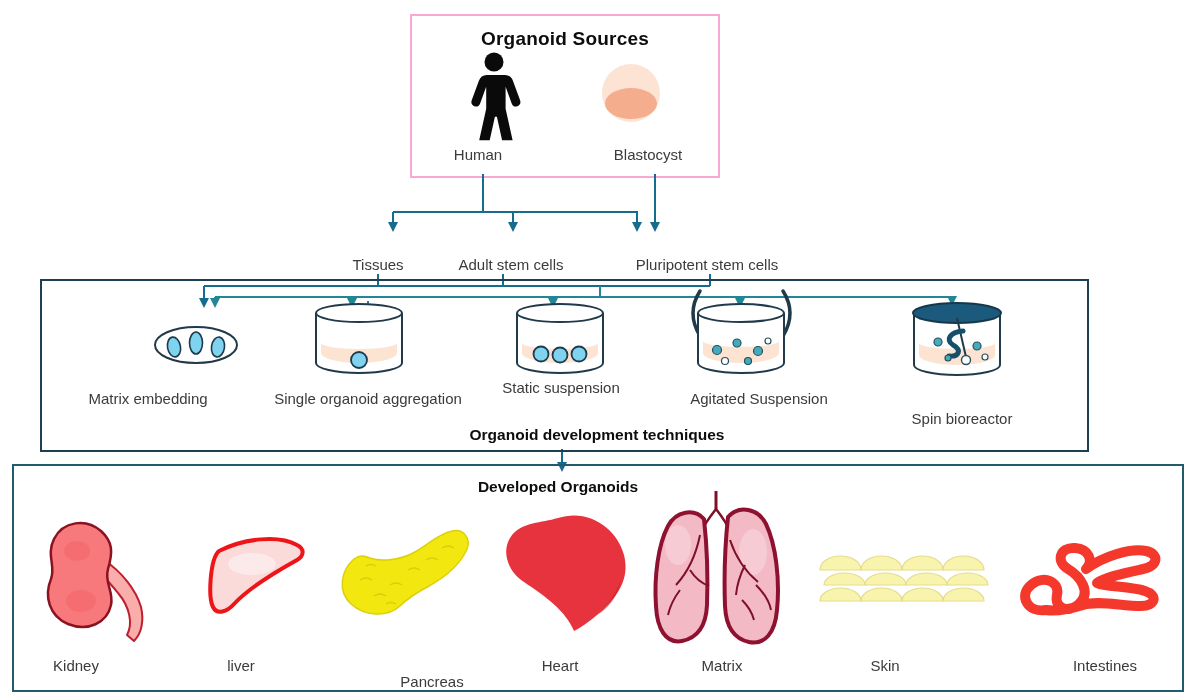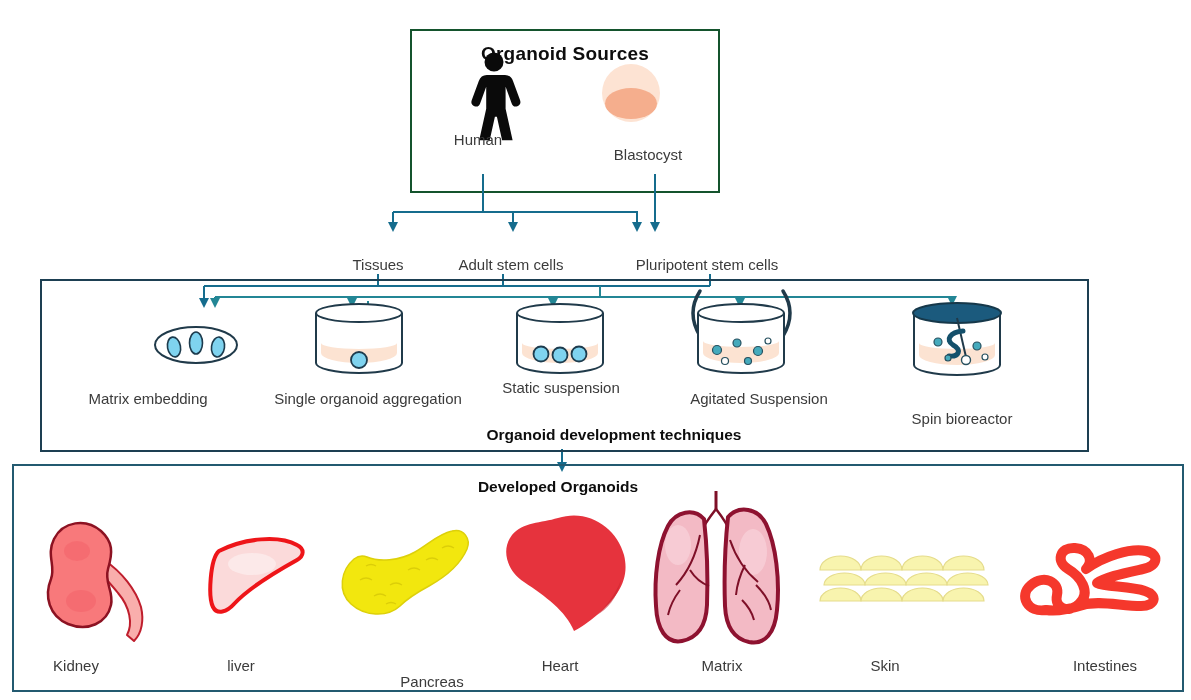--- a/index.html
+++ b/index.html
@@ -1,21 +1,21 @@
 <!DOCTYPE html>
 <html><head>
 <meta charset="utf-8">
 <style>
   html,body{margin:0;padding:0;background:#fff;}
   #canvas{
     position:relative;width:1191px;height:700px;background:#ffffff;overflow:hidden;
     font-family:"Liberation Sans","DejaVu Sans",sans-serif;
   }
   .box{position:absolute;background:transparent;}
-  .src-box{left:410px;top:29px;width:306px;height:160px;border:2px solid #14532d;}
+  .src-box{left:410px;top:14px;width:306px;height:160px;border:2px solid #f9a8d4;}
   .tech-box{left:40px;top:279px;width:1045px;height:169px;border:2px solid #1d3f52;}
   .dev-box{left:12px;top:464px;width:1168px;height:224px;border:2px solid #235a70;}
   .lbl{
     position:absolute;transform:translateX(-50%);white-space:nowrap;
     font-size:15px;color:#3b3b3b;
   }
   .lbl-bold{
     position:absolute;transform:translateX(-50%);white-space:nowrap;
     font-size:15.5px;font-weight:700;color:#0d0d0d;
   }
@@ -47,21 +47,21 @@
     <g fill="#0a0a0a">
       <circle cx="494" cy="62" r="9.5"></circle>
       <path d="M483,75 h22 q6,0 8,6 l7,19 q1.6,4.6 -2.6,6.2 q-4.2,1.6 -5.8,-3 l-6,-16.5 v22 l7,31.5 h-10.5 l-5.2,-23.5 h-2 l-5.2,23.5 h-10.5 l7,-31.5 v-22 l-6,16.5 q-1.6,4.6 -5.8,3 q-4.2,-1.6 -2.6,-6.2 l7,-19 q2,-6 8,-6 z"></path>
     </g>
   </svg>
 
   <div class="blastocyst">
     <div class="inner"></div>
   </div>
 
-  <div class="lbl" style="left:478px;top:131px;">Human</div>
+  <div class="lbl" style="left:478px;top:146px;">Human</div>
   <div class="lbl" style="left:648px;top:146px;">Blastocyst</div>
 
   <svg class="noevt" width="1191" height="700" viewBox="0 0 1191 700">
     <defs>
       <marker id="ah1" viewBox="0 0 10 10" refX="8" refY="5" markerWidth="10" markerHeight="10" orient="auto-start-reverse" markerUnits="userSpaceOnUse">
         <path d="M0,0 L10,5 L0,10 z" fill="#156c8d"></path>
       </marker>
       <marker id="ah2" viewBox="0 0 10 10" refX="8" refY="5" markerWidth="10" markerHeight="10" orient="auto-start-reverse" markerUnits="userSpaceOnUse">
         <path d="M0,0 L10,5 L0,10 z" fill="#238695"></path>
       </marker>
@@ -153,21 +153,21 @@
       <circle cx="985" cy="357" r="3" fill="#ffffff" stroke="#27505f" stroke-width="1.2"></circle>
       <circle cx="948" cy="358" r="3" fill="#45aabc" stroke="#27505f" stroke-width="1.2"></circle>
     </g>
   </svg>
 
   <div class="lbl" style="left:148px;top:390px;">Matrix embedding</div>
   <div class="lbl" style="left:368px;top:390px;">Single organoid aggregation</div>
   <div class="lbl" style="left:561px;top:379px;">Static suspension</div>
   <div class="lbl" style="left:759px;top:390px;">Agitated Suspension</div>
   <div class="lbl" style="left:962px;top:390px;margin-top:20px;">Spin bioreactor</div>
-  <div class="lbl-bold" style="left:597px;top:426px;margin-left:17px;">Organoid development techniques</div>
+  <div class="lbl-bold" style="left:597px;top:426px;">Organoid development techniques</div>
 
   <div class="box dev-box"></div>
   <div class="lbl-bold" style="left:558px;top:478px;">Developed Organoids</div>
 
   <svg class="noevt" width="1191" height="700" viewBox="0 0 1191 700">
 
     <g>
       <path d="M104,560 C122,572 136,590 141,607 C144,620 142,633 134,641 L127,635 C133,624 130,607 118,593 C111,584 103,576 98,570 Z" fill="#f9aeac" stroke="#bf1e2d" stroke-width="2" stroke-linejoin="round"></path>
       <path d="M101,531 C86,518 63,521 54,539 C46,555 56,566 51,579 C44,596 49,616 68,624 C88,632 107,623 111,605 C114,591 104,583 108,569 C113,552 113,542 101,531 Z" fill="#f8797b" stroke="#8c1222" stroke-width="2.5" stroke-linejoin="round"></path>
       <ellipse cx="77" cy="551" rx="13" ry="10" fill="#f4646a" opacity="0.6"></ellipse>

